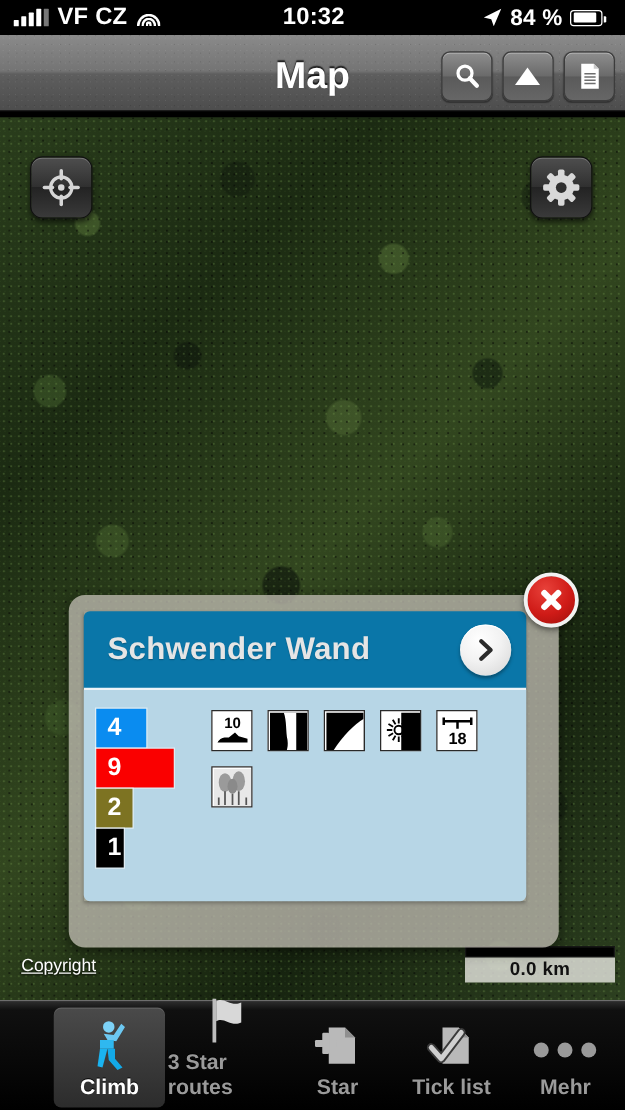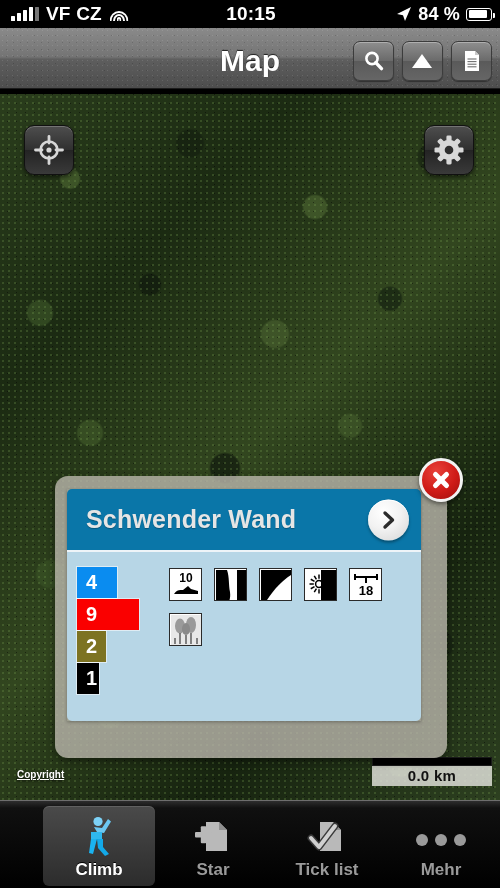--- a/index.html
+++ b/index.html
@@ -22,21 +22,21 @@
   .sig-bars i:nth-child(3){height:11px;} .sig-bars i:nth-child(4){height:14px;}
   .sig-bars i:nth-child(5){height:14px;background:#777;}
   #carrier { font-size:19px; font-weight:bold; }
   .wifi { position:relative; width:20px; height:15px; }
   .wifi span { position:absolute; left:50%; bottom:1px; transform:translateX(-50%);
                border:2.2px solid #fff; border-bottom:none; border-radius:50% 50% 0 0 / 100% 100% 0 0; }
   .wifi span.a { width:19px; height:10px; }
   .wifi span.b { width:12px; height:7px; }
   .wifi span.c { width:5px; height:3.5px; border-width:2px; }
   #sb-center { position:absolute; left:0; right:0; text-align:center; font-size:19px; font-weight:bold; }
-  #sb-right { display:flex; align-items:center; gap:6px; padding-right:9px; }
+  #sb-right { display:flex; align-items:center; gap:6px; padding-right:19px; }
   .loc-arrow { width:16px; height:16px; }
   #battery-pct { font-size:18px; font-weight:bold; }
   .battery { position:relative; width:26px; height:13px; border:1.6px solid #fff; border-radius:3px; }
   .battery .fill { position:absolute; left:1.5px; top:1.5px; bottom:1.5px; width:18px; background:#fff; border-radius:1px; }
   .battery .nub { position:absolute; right:-4px; top:4px; width:2.5px; height:5px; background:#fff; border-radius:0 1px 1px 0; }
 
   
   #nav-bar {
     position:absolute; left:0; top:28px; width:500px; height:61px;
     background:linear-gradient(to bottom,#8a8a8a 0%,#747474 48%,#5e5e5e 52%,#4d4d4d 100%);
@@ -106,21 +106,21 @@
     background:linear-gradient(to bottom,#4e4e4e,#303030 49%,#232323 50%,#3a3a3a);
     border:1px solid #111;
     box-shadow:inset 0 1px 0 rgba(255,255,255,.22), 0 2px 4px rgba(0,0,0,.55);
     display:flex; align-items:center; justify-content:center; z-index:5;
   }
   #locate-button { left:24px; top:31px; }
   #settings-button { right:26px; top:31px; }
 
   #copyright {
     position:absolute; left:17px; bottom:20px; z-index:6;
-    color:#fff; font-size:10px; font-weight:bold; text-decoration:underline;
+    color:#fff; font-size:14px; font-weight:normal; text-decoration:underline;
     text-shadow:0 1px 2px rgba(0,0,0,.9);
   }
   #scale-bar { position:absolute; right:8px; bottom:14px; z-index:6; width:120px; }
   #scale-bar .bar { height:9px; background:#000; border:1px solid #1a1a1a; }
   #scale-bar .lbl {
     background:rgba(228,228,222,.82); color:#111;
     font-size:15px; font-weight:bold; text-align:center; padding:1px 0 2px;
     letter-spacing:.3px;
   }
 
@@ -215,21 +215,21 @@
           <i></i>
           <i></i>
       </span>
       <span id="carrier">VF CZ</span>
       <span class="wifi">
         <span class="a"></span>
           <span class="b"></span>
           <span class="c"></span>
       </span>
     </div>
-    <div id="sb-center">10:15</div>
+    <div id="sb-center">10:32</div>
     <div id="sb-right">
       <svg class="loc-arrow" viewBox="0 0 16 16">
         <path d="M15 1 L1 8 L7 9.3 L9 15 Z" fill="#fff"></path>
       </svg>
       <span id="battery-pct">84 %</span>
       <span class="battery">
         <span class="fill"></span>
           <span class="nub"></span>
       </span>
     </div>
@@ -422,20 +422,29 @@
             <path d="M14 18 L25 18 L25 25 L14 25 Z" fill="#2fb8ef"></path>
             <path d="M14 25 L20 25 L16 40 L12 39 Z" fill="#1ab3f0"></path>
             <path d="M20 25 L26 25 L26 33 L32 40 L28 42 L21 34 Z" fill="#13a9e8"></path>
           </svg>
         </span>
         <span class="tab-label">Climb</span>
       </div>
       <div class="tab">
         <span class="tab-icon">
           <svg viewBox="0 0 44 44" width="44" height="44">
+            <path d="M13 5 L16 5 L16 40 L13 40 Z" fill="#bdbdbd"></path>
+            <path d="M16 7 C22 3 28 12 36 8 L36 24 C28 28 22 19 16 23 Z" fill="#d8d8d8"></path>
+          </svg>
+        </span>
+        <span class="tab-label">3 Star routes</span>
+      </div>
+      <div class="tab">
+        <span class="tab-icon">
+          <svg viewBox="0 0 44 44" width="44" height="44">
             <path d="M15 8 H28 L36 16 V37 H15 Z" fill="#b9b9b9"></path>
             <path d="M28 8 V16 H36 Z" fill="#8f8f8f"></path>
             <rect x="4" y="18" width="17" height="5.5" rx="1" fill="#b9b9b9"></rect>
             <rect x="9.8" y="12.2" width="5.5" height="17" rx="1" fill="#b9b9b9"></rect>
           </svg>
         </span>
         <span class="tab-label">Star</span>
       </div>
       <div class="tab">
         <span class="tab-icon">

